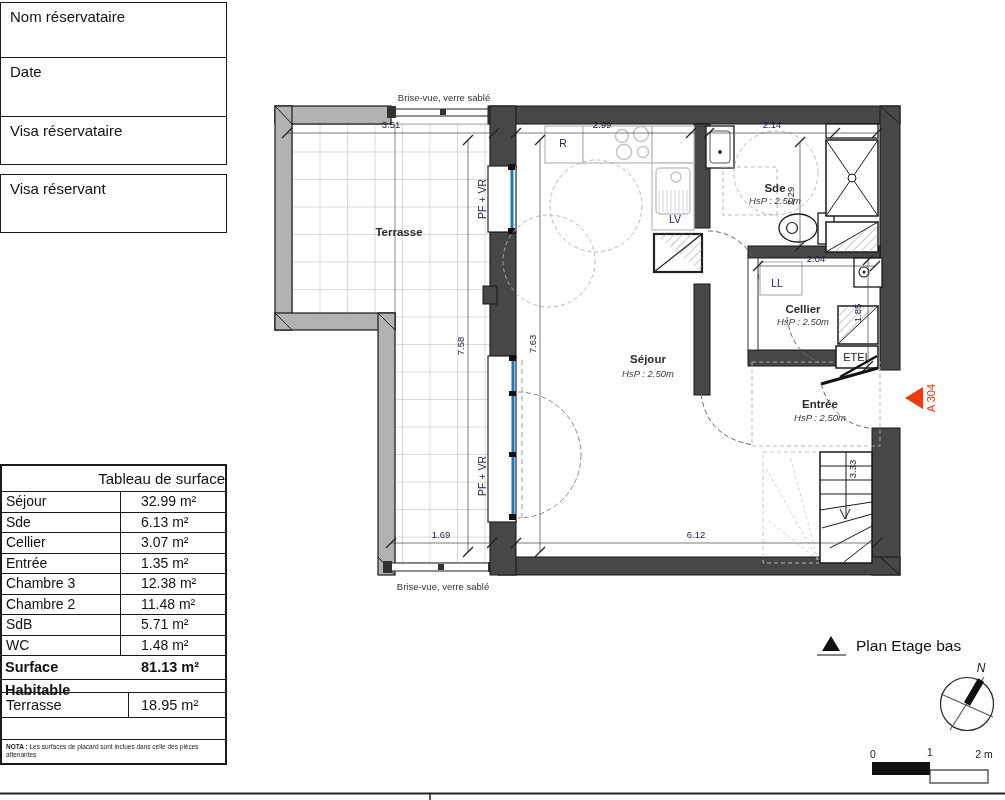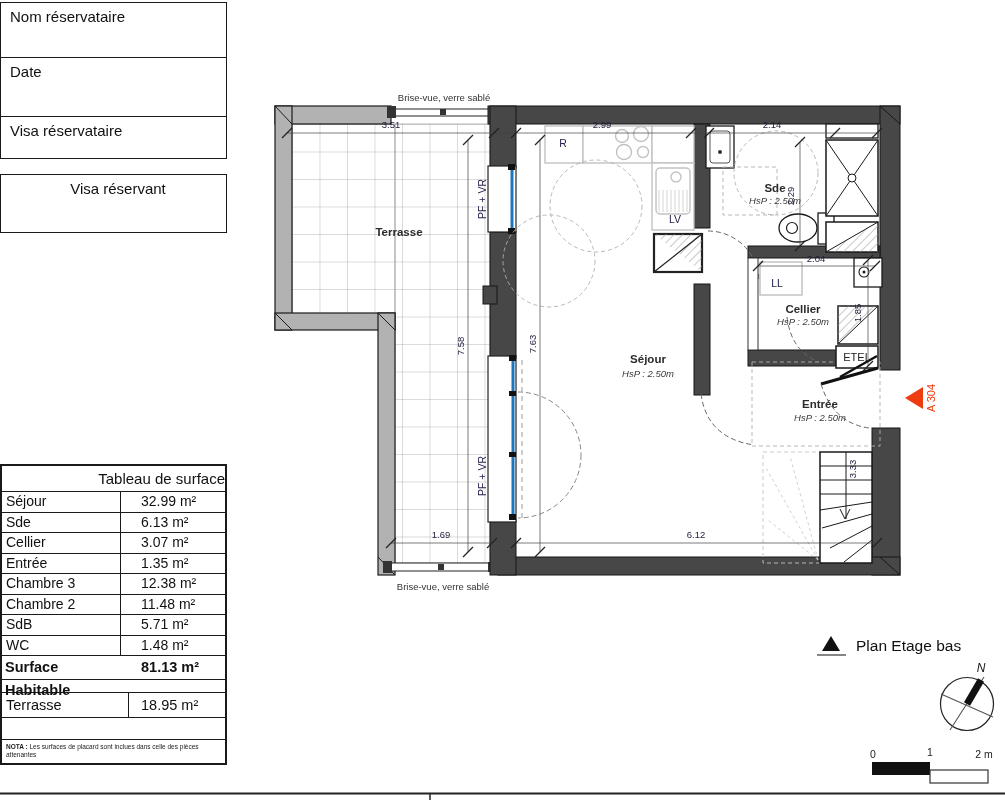--- a/index.html
+++ b/index.html
@@ -47,22 +47,22 @@
   .north { font-size:12px; font-style:italic; fill:#111; text-anchor:middle; }
   .etel { font-size:11px; fill:#222; text-anchor:middle; }
 </style>
 </head>
 <body>
 
 <div class="sheet">
 
   <div class="form-box" style="top:2px;height:56px;"><span>Nom réservataire</span></div>
   <div class="form-box" style="top:56.5px;height:61px;"><span>Date</span></div>
-  <div class="form-box" style="top:116px;height:43px;"><span>Visa réservataire</span></div>
-  <div class="form-box" style="top:173.5px;height:59px;text-align:center;"><span>Visa réservant</span></div>
+  <div class="form-box" style="top:116px;height:49px;"><span>Visa réservataire</span></div>
+  <div class="form-box" style="top:173.5px;height:59px;"><span>Visa réservant</span></div>
 
   <div class="stable">
     <div class="hdr">Tableau de surface</div>
     <div class="srow">
         <span class="lab">Séjour</span>
         <span class="val">32.99 m²</span>
       </div>
     <div class="srow">
         <span class="lab">Sde</span>
         <span class="val">6.13 m²</span>

